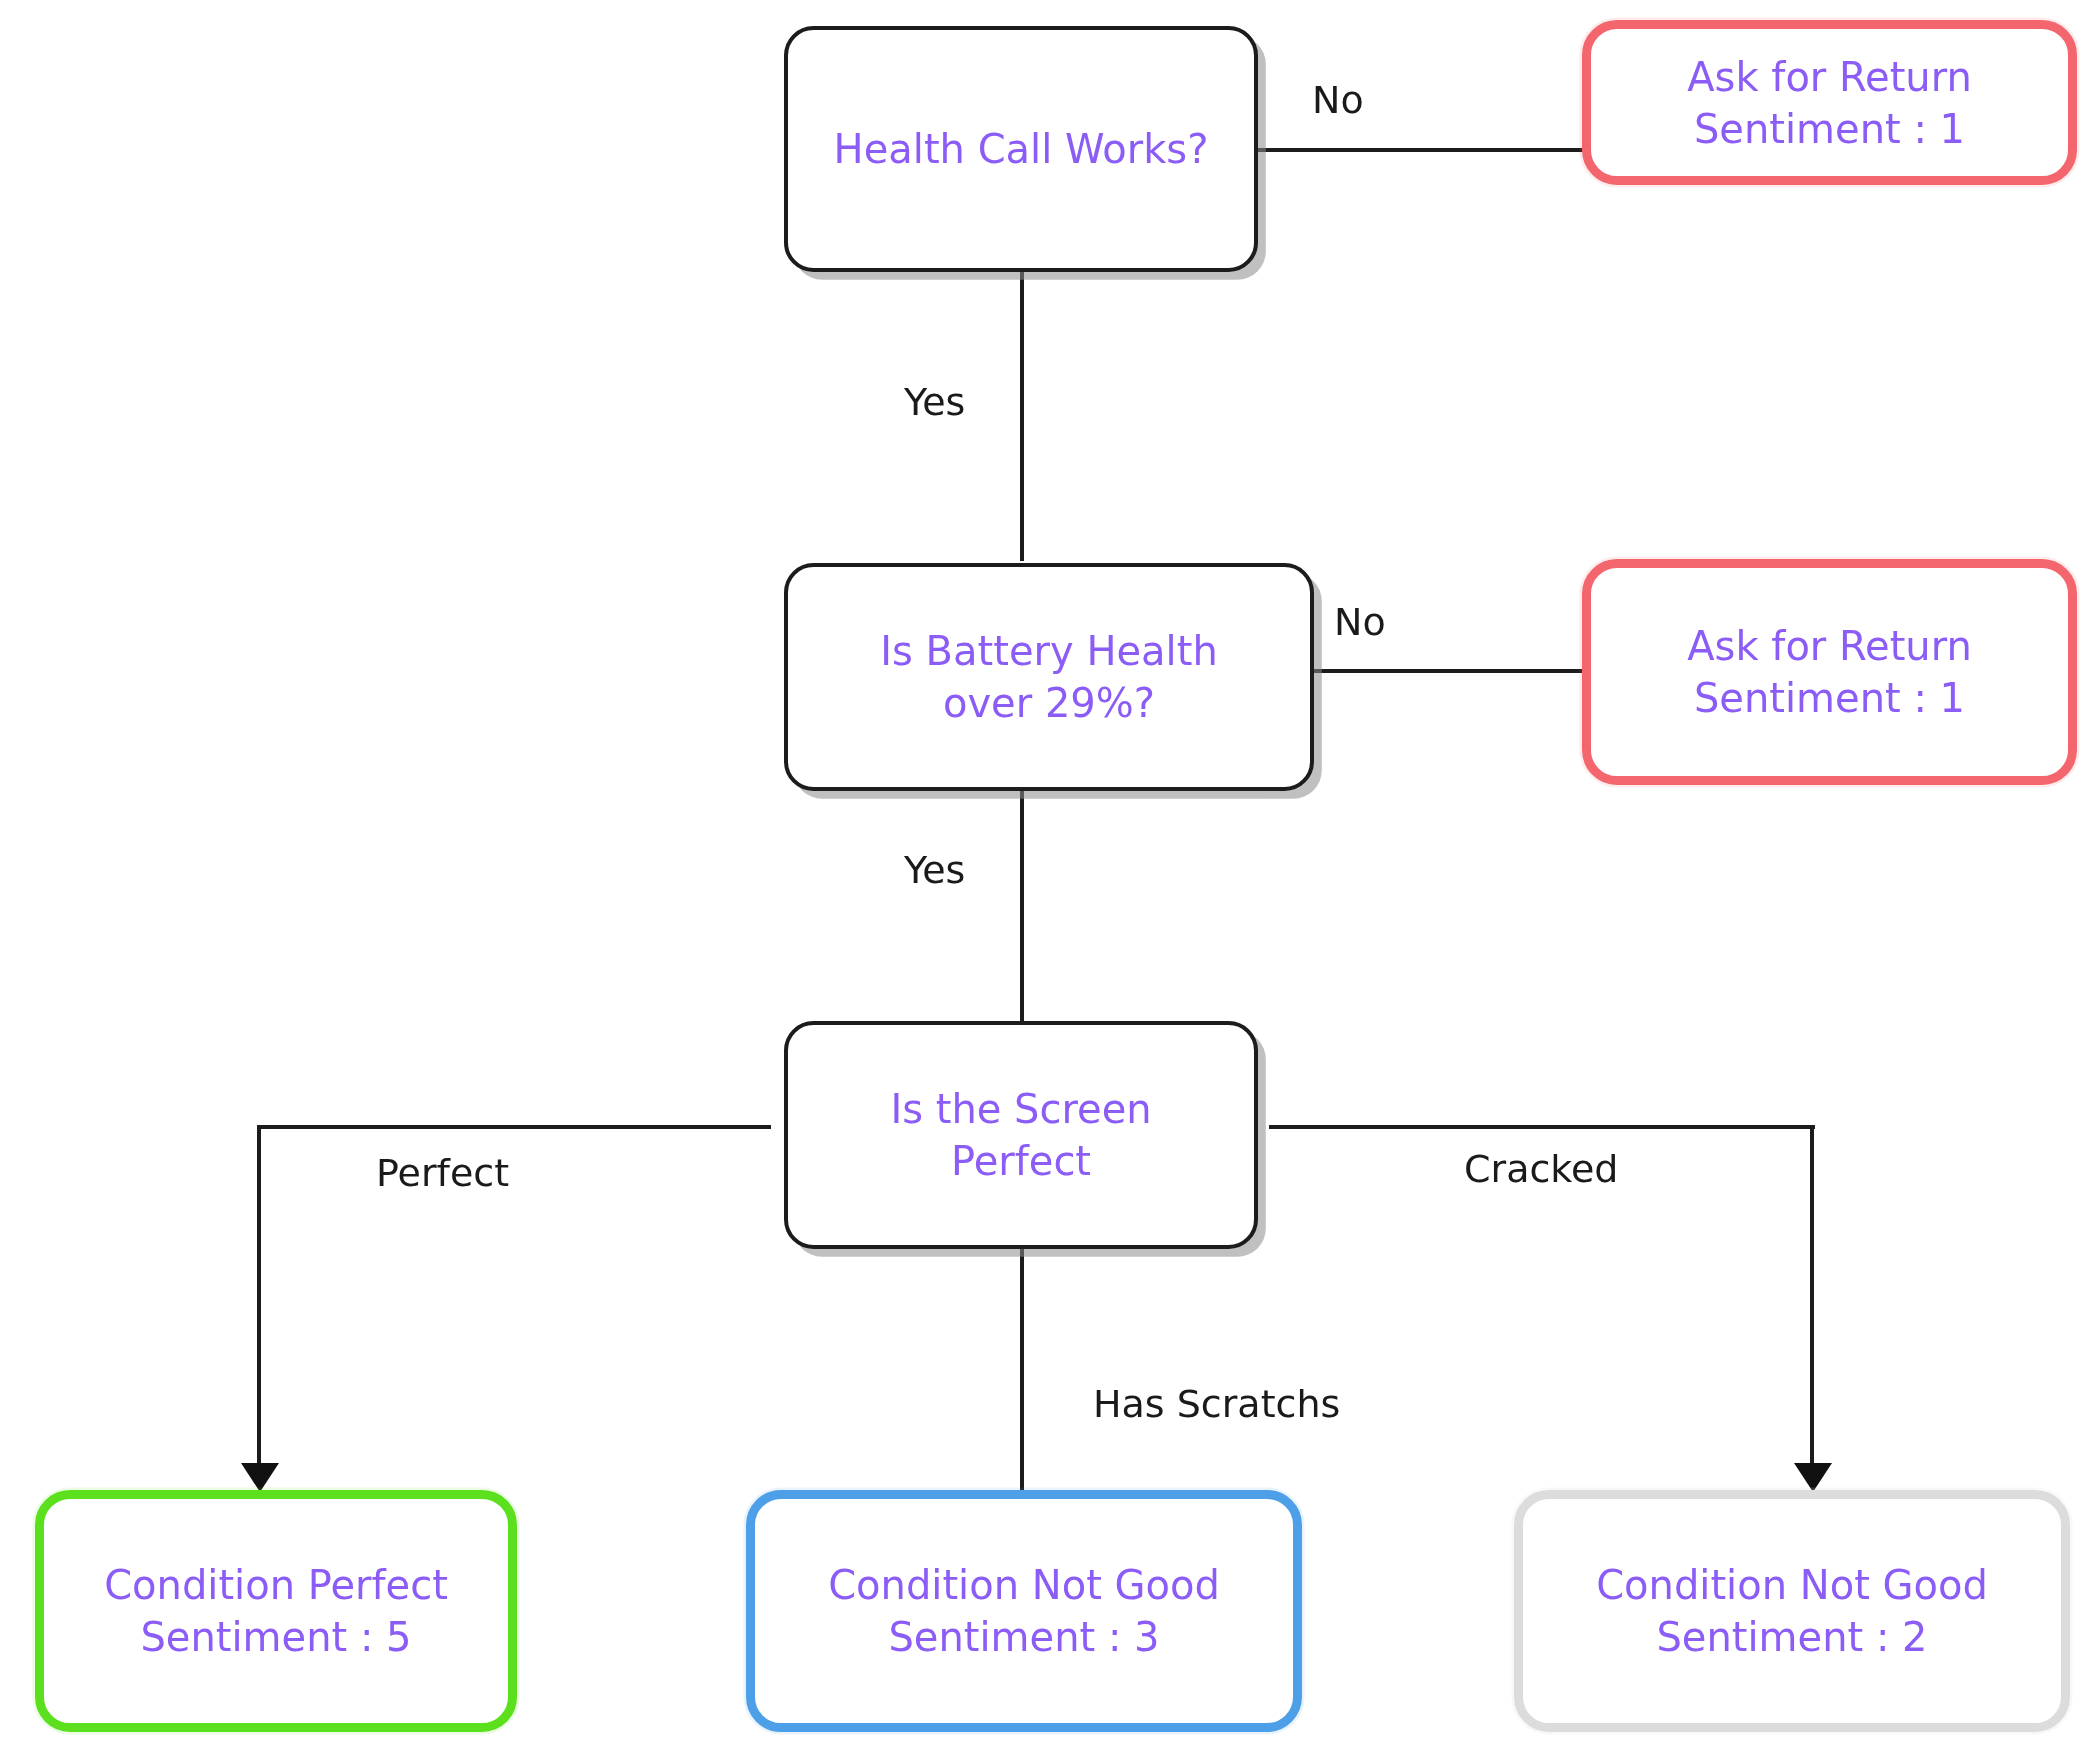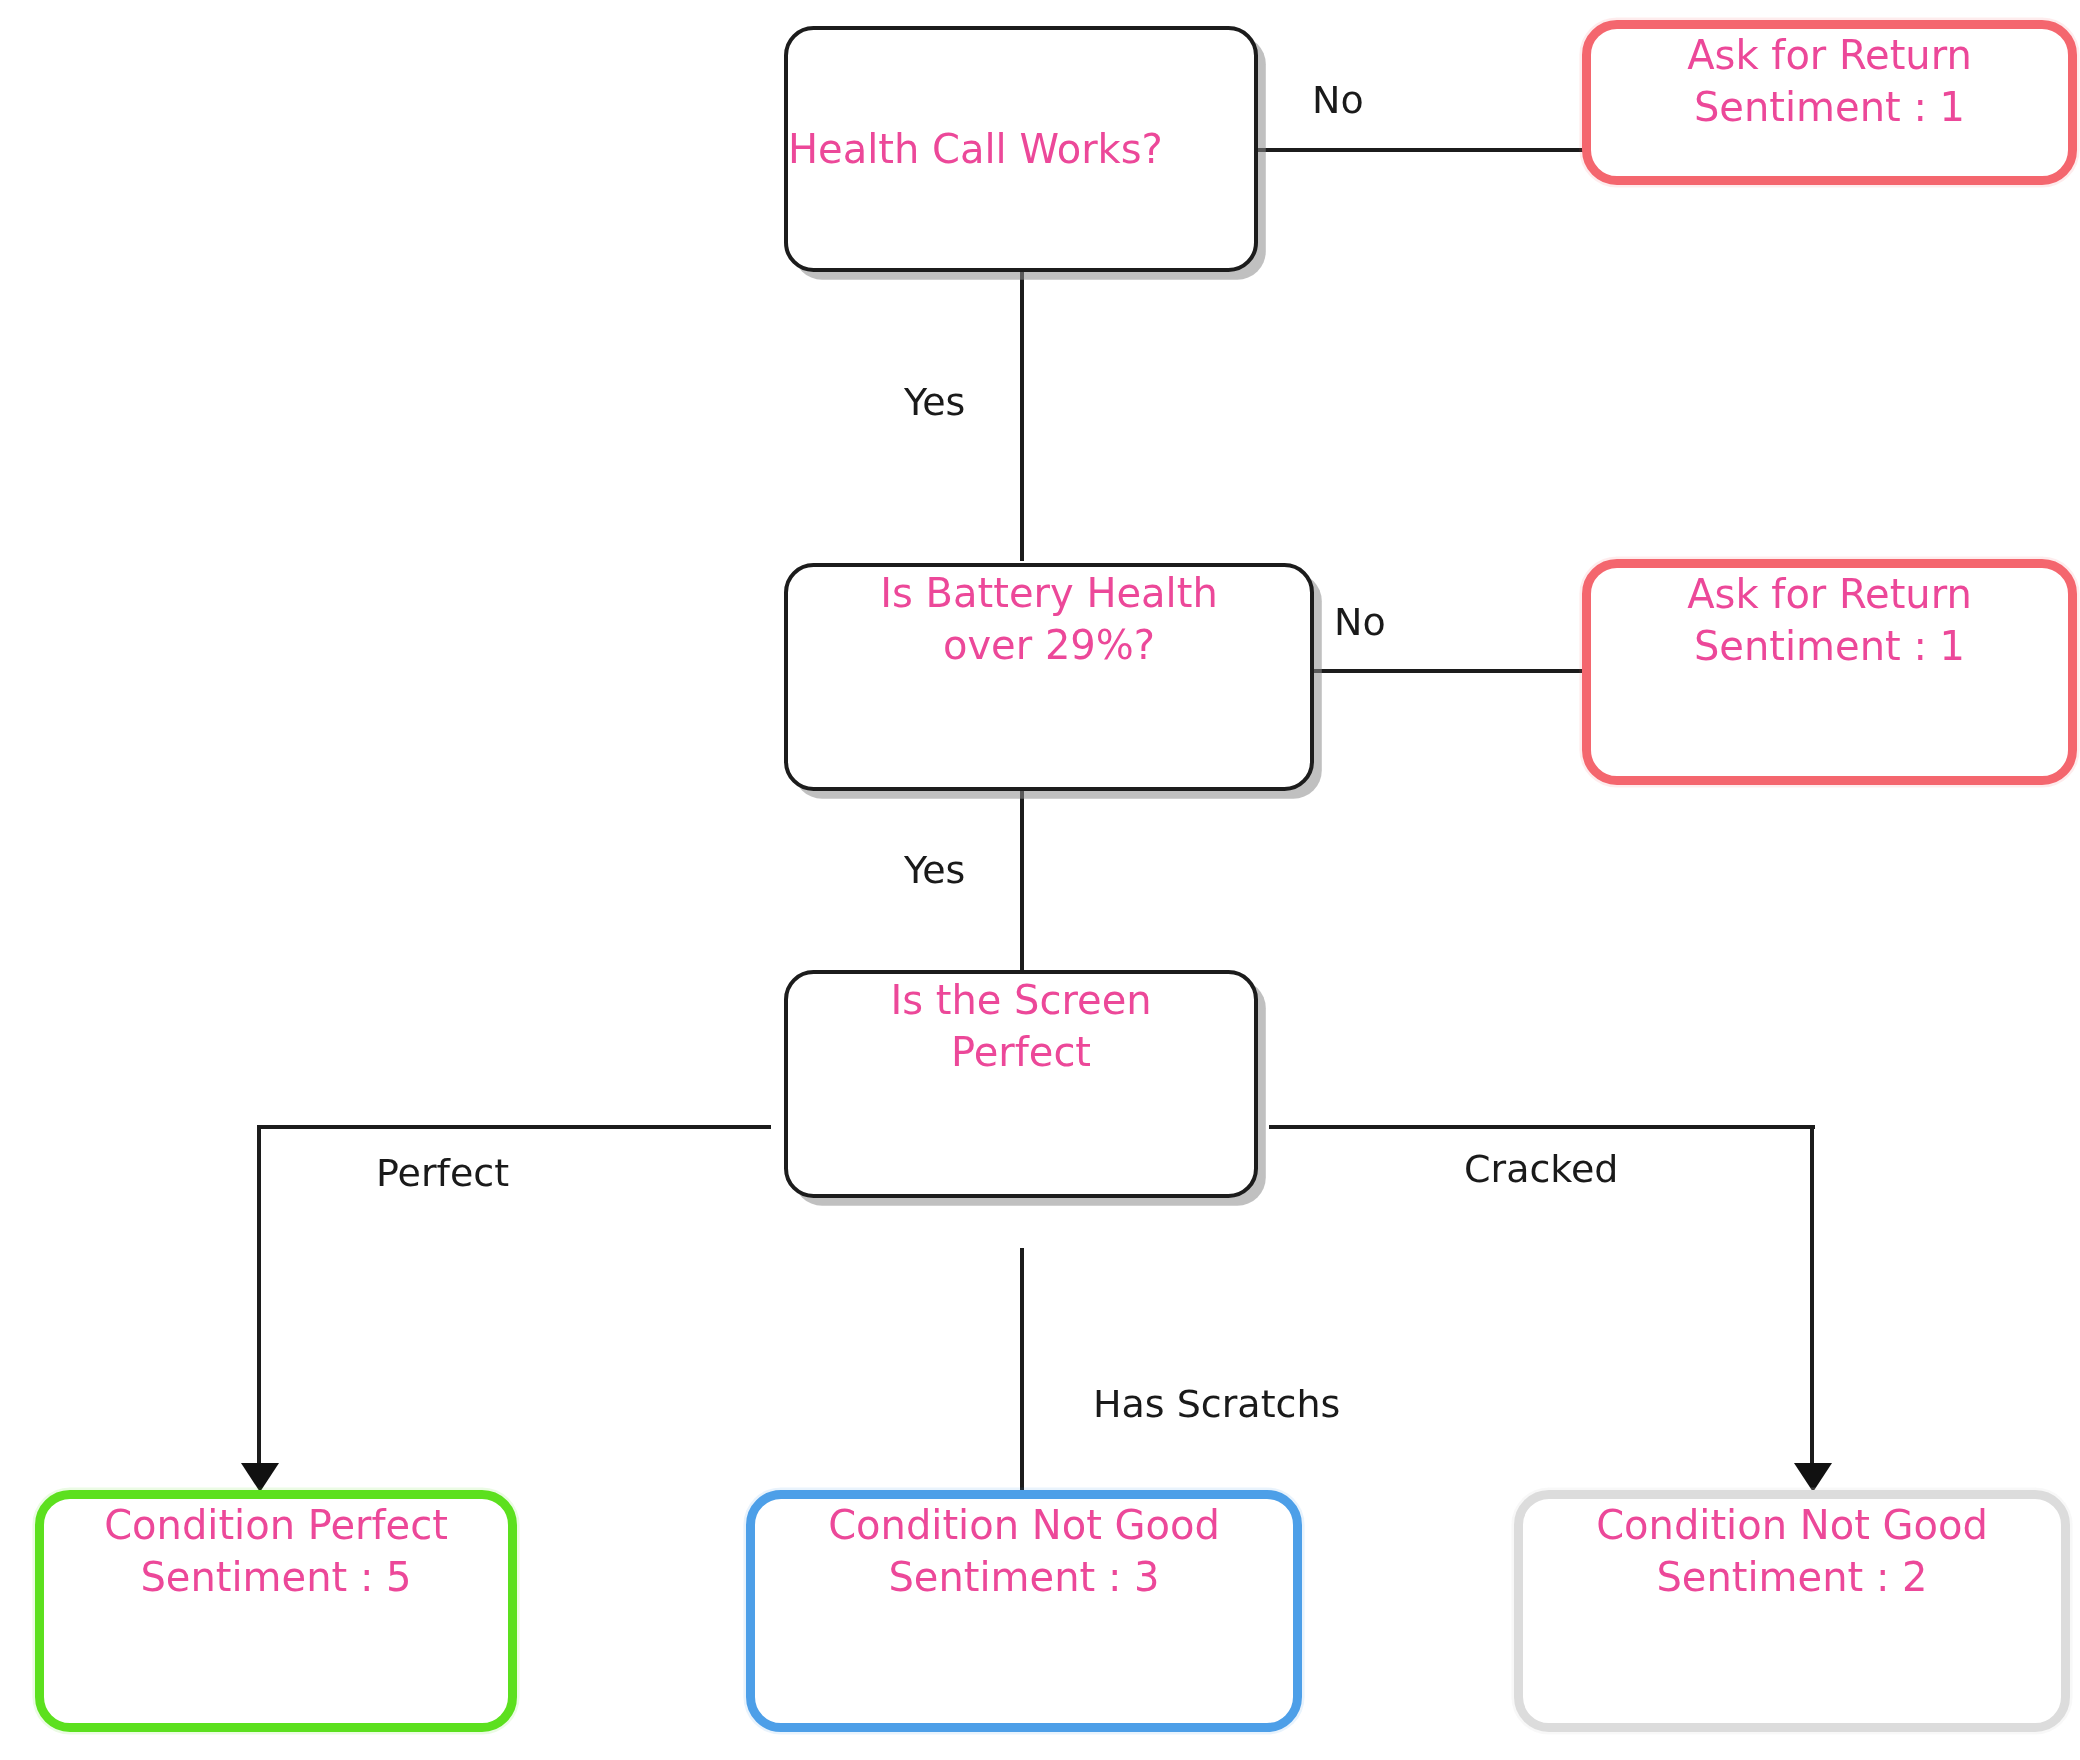--- a/index.html
+++ b/index.html
@@ -19,23 +19,23 @@
     padding-left: 44px;
   }
 
   
   .node {
     position: absolute;
     box-sizing: border-box;
     background: #ffffff;
     display: flex;
     align-items: center;
-    justify-content: flex-start;
+    justify-content: center;
     text-align: center;
-    color: #ec4899;
+    color: #8b5cf6;
     line-height: 1.30;
     white-space: pre-line;
   }
 
   
   .node.decision {
     border: 4.3px solid #1c1c1c;
     border-radius: 29.5px;
     font-size: 40px;
     box-shadow: 8.7px 8.7px 0 -0.9px rgba(140,140,140,0.55);
@@ -131,21 +131,21 @@
   <div class="node decision" style="left:784px; top:563px; width:530px; height:228px; flex-direction:column;">
     <span class="label-line">Is Battery Health</span>
     <span class="label-line">over 29%?</span>
   </div>
 
   <div class="node outcome red" style="left:1582px; top:559px; width:495px; height:226px; flex-direction:column;">
     <span class="label-line">Ask for Return</span>
     <span class="label-line">Sentiment :   1</span>
   </div>
 
-  <div class="node decision" style="left:784px; top:970px; width:474px; height:228px; flex-direction:column;">
+  <div class="node decision" style="left:784px; top:1021px; width:474px; height:228px; flex-direction:column;">
     <span class="label-line">Is the Screen</span>
     <span class="label-line">Perfect</span>
   </div>
 
   <div class="node outcome green" style="left:19px; top:1490px; width:482px; height:242px; flex-direction:column;margin-left:16px;">
     <span class="label-line">Condition Perfect</span>
     <span class="label-line">Sentiment  : 5</span>
   </div>
 
   <div class="node outcome blue" style="left:746px; top:1490px; width:556px; height:242px; flex-direction:column;">

